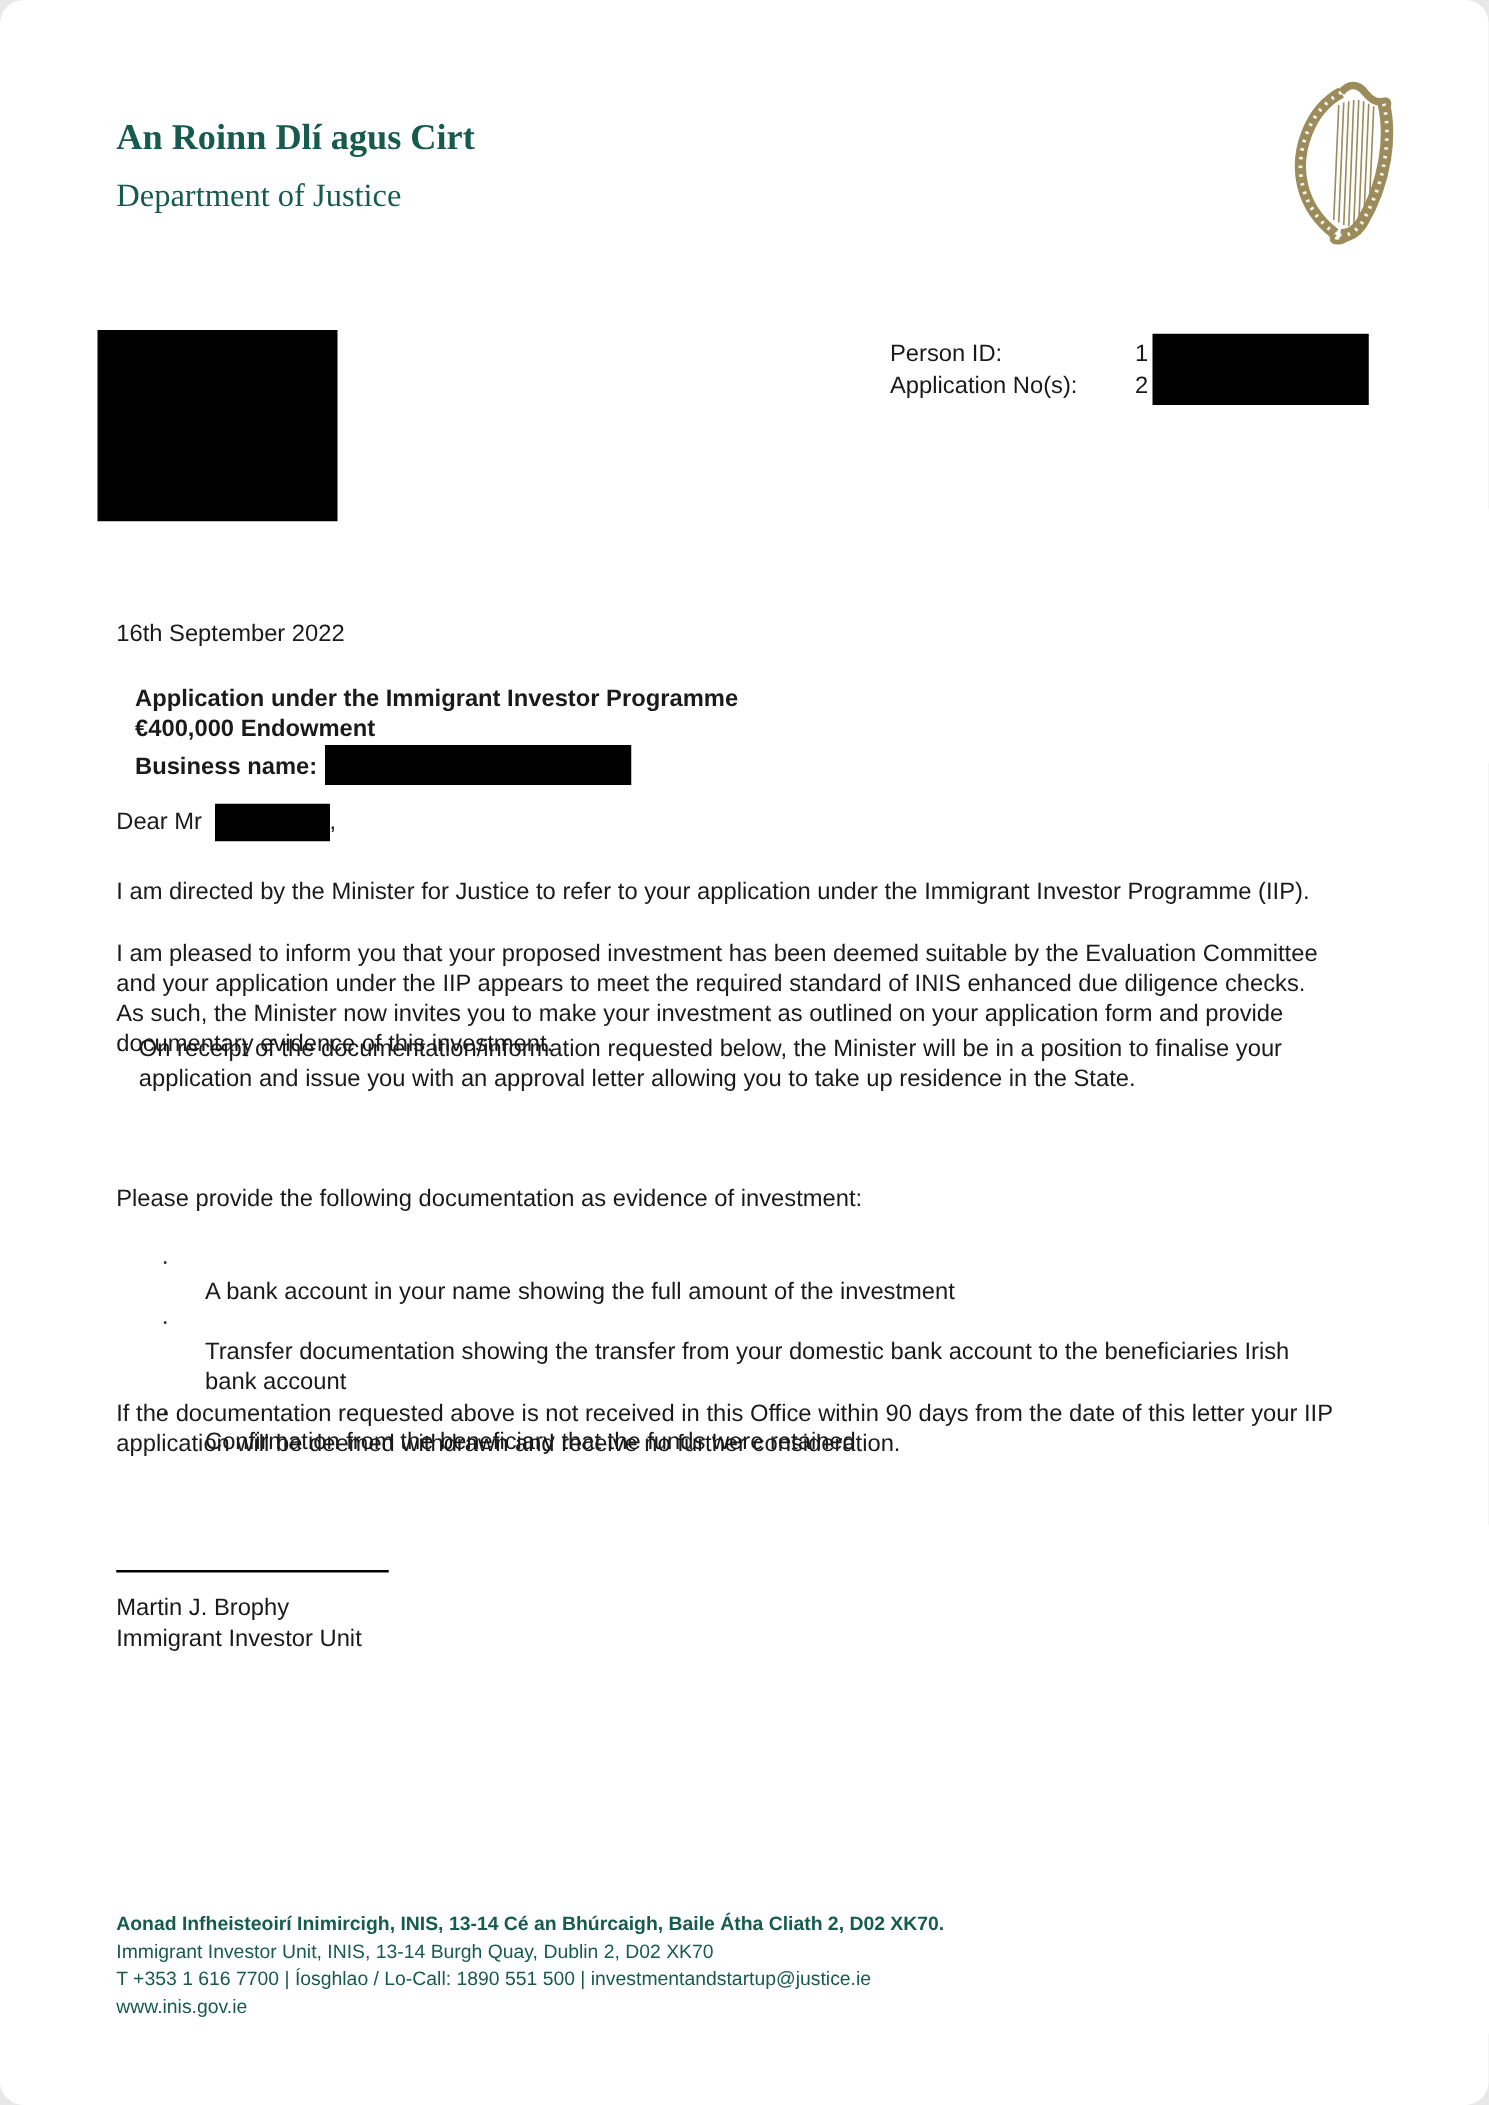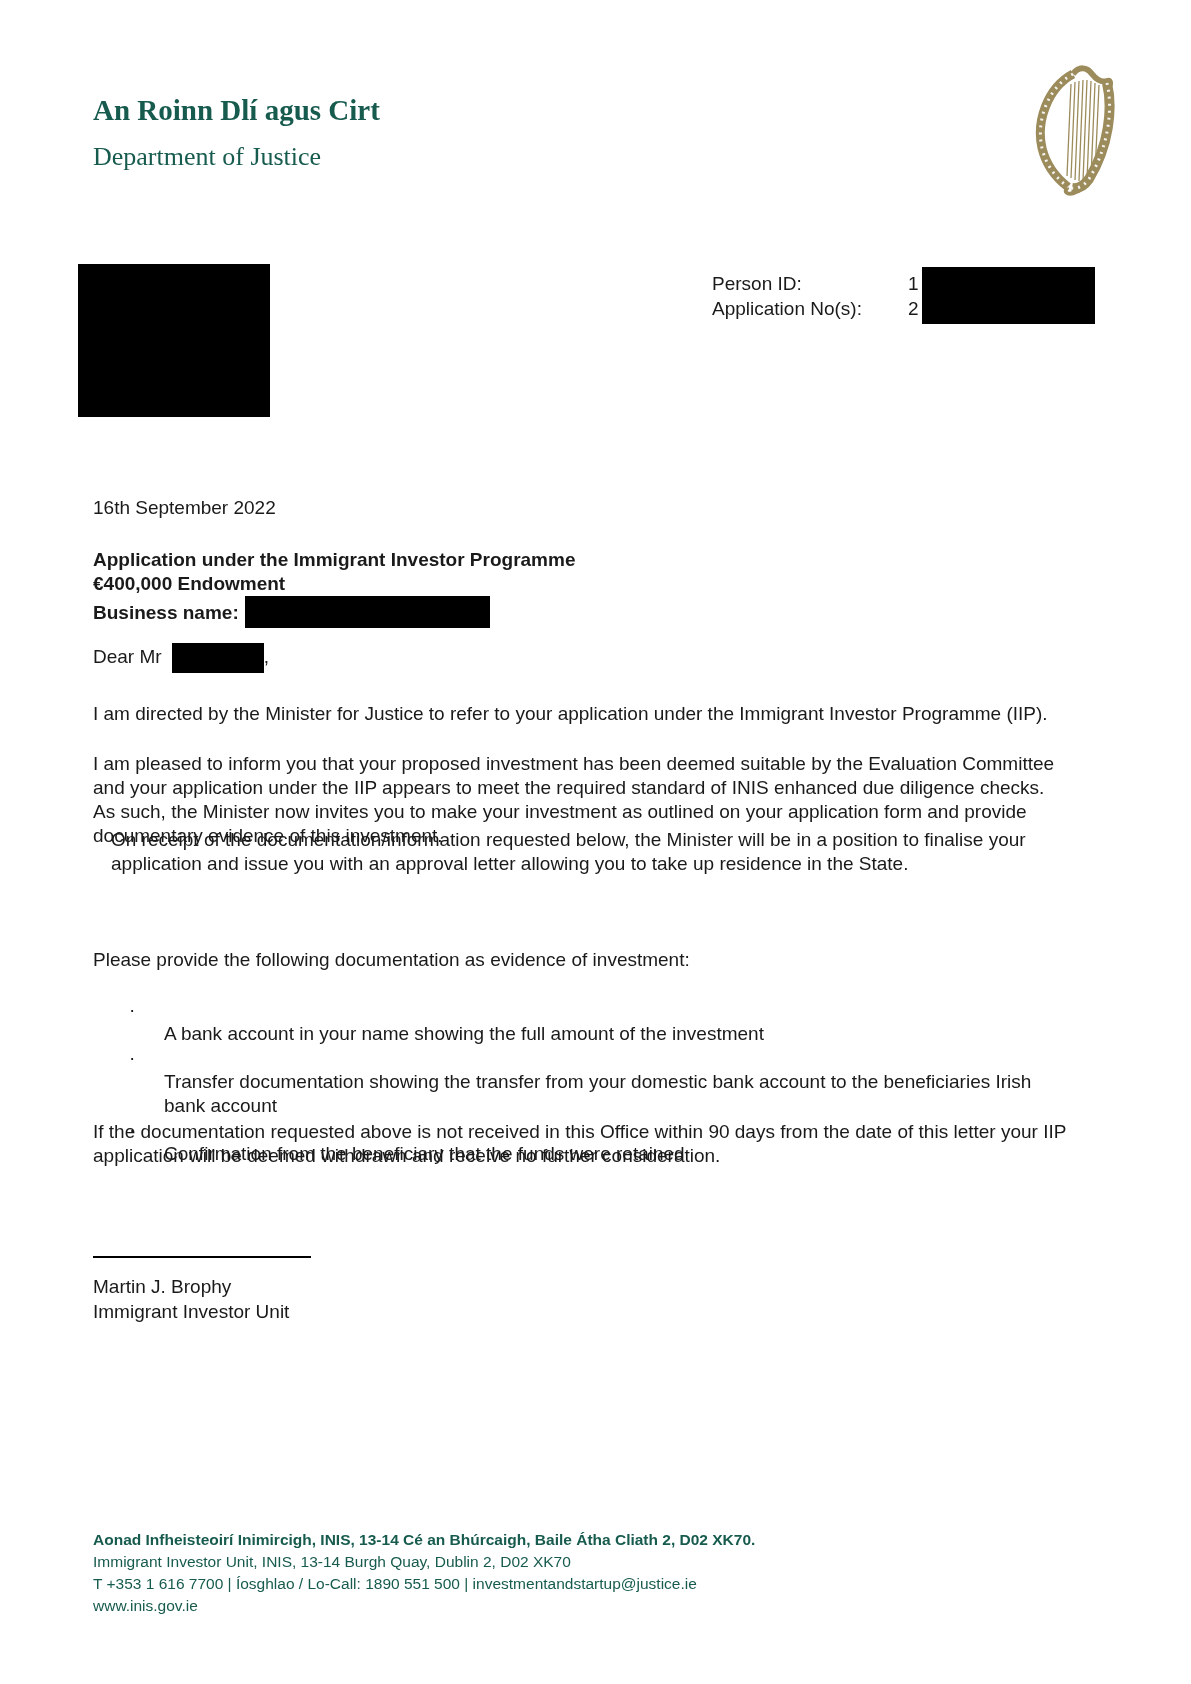--- a/index.html
+++ b/index.html
@@ -14,20 +14,21 @@
     position: relative;
     width: 1191px;
     height: 1684px;
     margin: 0 auto;
     background: var(--paper);
     font-family: "Liberation Sans", "DejaVu Sans", sans-serif;
     font-size: 19px;
     line-height: 24px;
     color: var(--ink);
     overflow: hidden;
+    border-radius: 19px;
   }
   
   .header-text { position: absolute; left: 93px; top: 94px; color: var(--brand); }
   .header-text .irish {
     font-family: "Liberation Serif", "DejaVu Serif", serif;
     font-weight: bold;
     font-size: 29px;
     line-height: 32px;
   }
   .header-text .english {
@@ -44,21 +45,21 @@
   .meta .row { white-space: nowrap; }
   .meta .label { display: inline-block; width: 196px; }
   .meta-redact { position: absolute; left: 922px; top: 267px; width: 173px; height: 57px; background: #000; }
 
   
   .addr-redact { position: absolute; left: 78px; top: 264px; width: 192px; height: 153px; background: #000; }
   .addr { position: absolute; left: 93px; top: 423px; line-height: 25px; }
 
   .dateline { position: absolute; left: 93px; top: 496px; }
 
-  .subject { position: absolute; left: 93px; top: 548px; font-weight: bold; line-height: 24px; }
+  .subject { position: absolute; left: 108px; top: 548px; font-weight: bold; line-height: 24px; }
   .inline-redact {
     display: inline-block;
     background: #000;
     vertical-align: -9px;
   }
   .subject .inline-redact { width: 245px; height: 32px; margin-left: 6px; }
 
   .salutation { position: absolute; left: 93px; top: 643px; }
   .salutation .inline-redact { width: 92px; height: 30px; margin-left: 10px; vertical-align: -10px; }
 

